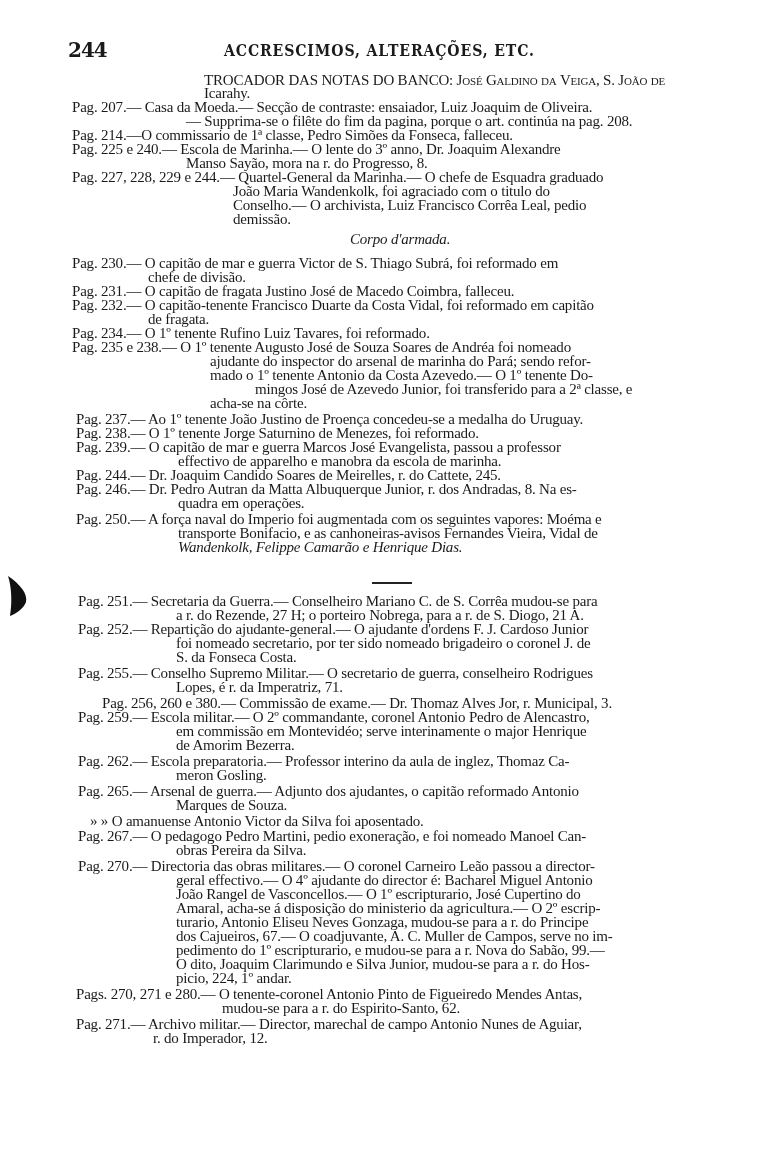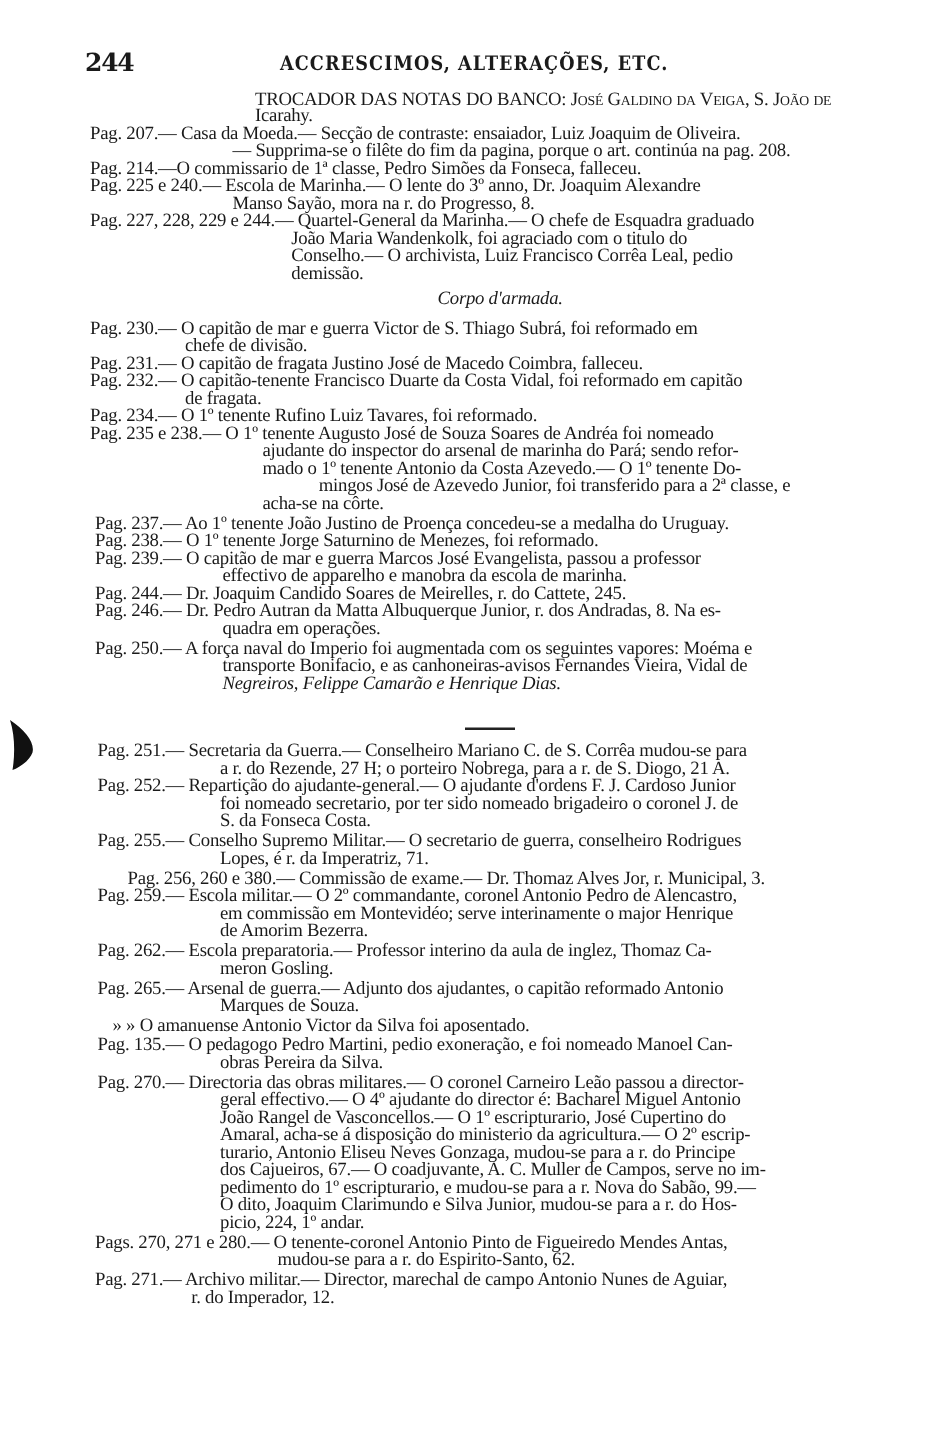--- a/index.html
+++ b/index.html
@@ -55,41 +55,41 @@
     <div class="line" style="left:210px;top:395px;">acha-se na côrte.</div>
     <div class="line" style="left:76px;top:411px;">Pag. 237.— Ao 1º tenente João Justino de Proença concedeu-se a medalha do Uruguay.</div>
     <div class="line" style="left:76px;top:425px;">Pag. 238.— O 1º tenente Jorge Saturnino de Menezes, foi reformado.</div>
     <div class="line" style="left:76px;top:439px;">Pag. 239.— O capitão de mar e guerra Marcos José Evangelista, passou a professor</div>
     <div class="line" style="left:178px;top:453px;">effectivo de apparelho e manobra da escola de marinha.</div>
     <div class="line" style="left:76px;top:467px;">Pag. 244.— Dr. Joaquim Candido Soares de Meirelles, r. do Cattete, 245.</div>
     <div class="line" style="left:76px;top:481px;">Pag. 246.— Dr. Pedro Autran da Matta Albuquerque Junior, r. dos Andradas, 8. Na es-</div>
     <div class="line" style="left:178px;top:495px;">quadra em operações.</div>
     <div class="line" style="left:76px;top:511px;">Pag. 250.— A força naval do Imperio foi augmentada com os seguintes vapores: Moéma e</div>
     <div class="line" style="left:178px;top:525px;">transporte Bonifacio, e as canhoneiras-avisos Fernandes Vieira, Vidal de</div>
-    <div class="line it" style="left:178px;top:539px;">Negreiros, Felippe Camarão e Henrique Dias.</div>
+    <div class="line it" style="left:178px;top:539px;">Wandenkolk, Felippe Camarão e Henrique Dias.</div>
 
     <div class="rule"></div>
 
     <div class="line" style="left:78px;top:593px;">Pag. 251.— Secretaria da Guerra.— Conselheiro Mariano C. de S. Corrêa mudou-se para</div>
     <div class="line" style="left:176px;top:607px;">a r. do Rezende, 27 H; o porteiro Nobrega, para a r. de S. Diogo, 21 A.</div>
     <div class="line" style="left:78px;top:621px;">Pag. 252.— Repartição do ajudante-general.— O ajudante d'ordens F. J. Cardoso Junior</div>
     <div class="line" style="left:176px;top:635px;">foi nomeado secretario, por ter sido nomeado brigadeiro o coronel J. de</div>
     <div class="line" style="left:176px;top:649px;">S. da Fonseca Costa.</div>
     <div class="line" style="left:78px;top:665px;">Pag. 255.— Conselho Supremo Militar.— O secretario de guerra, conselheiro Rodrigues</div>
     <div class="line" style="left:176px;top:679px;">Lopes, é r. da Imperatriz, 71.</div>
     <div class="line" style="left:78px;top:695px;margin-left:24px;">Pag. 256, 260 e 380.— Commissão de exame.— Dr. Thomaz Alves Jor, r. Municipal, 3.</div>
     <div class="line" style="left:78px;top:709px;">Pag. 259.— Escola militar.— O 2º commandante, coronel Antonio Pedro de Alencastro,</div>
     <div class="line" style="left:176px;top:723px;">em commissão em Montevidéo; serve interinamente o major Henrique</div>
     <div class="line" style="left:176px;top:737px;">de Amorim Bezerra.</div>
     <div class="line" style="left:78px;top:753px;">Pag. 262.— Escola preparatoria.— Professor interino da aula de inglez, Thomaz Ca-</div>
     <div class="line" style="left:176px;top:767px;">meron Gosling.</div>
     <div class="line" style="left:78px;top:783px;">Pag. 265.— Arsenal de guerra.— Adjunto dos ajudantes, o capitão reformado Antonio</div>
     <div class="line" style="left:176px;top:797px;">Marques de Souza.</div>
     <div class="line" style="left:90px;top:813px;">»   »   O amanuense Antonio Victor da Silva foi aposentado.</div>
-    <div class="line" style="left:78px;top:828px;">Pag. 135.— O pedagogo Pedro Martini, pedio exoneração, e foi nomeado Manoel Can-</div>
+    <div class="line" style="left:78px;top:828px;">Pag. 267.— O pedagogo Pedro Martini, pedio exoneração, e foi nomeado Manoel Can-</div>
     <div class="line" style="left:176px;top:842px;">obras Pereira da Silva.</div>
     <div class="line" style="left:78px;top:858px;">Pag. 270.— Directoria das obras militares.— O coronel Carneiro Leão passou a director-</div>
     <div class="line" style="left:176px;top:872px;">geral effectivo.— O 4º ajudante do director é: Bacharel Miguel Antonio</div>
     <div class="line" style="left:176px;top:886px;">João Rangel de Vasconcellos.— O 1º escripturario, José Cupertino do</div>
     <div class="line" style="left:176px;top:900px;">Amaral, acha-se á disposição do ministerio da agricultura.— O 2º escrip-</div>
     <div class="line" style="left:176px;top:914px;">turario, Antonio Eliseu Neves Gonzaga, mudou-se para a r. do Principe</div>
     <div class="line" style="left:176px;top:928px;">dos Cajueiros, 67.— O coadjuvante, A. C. Muller de Campos, serve no im-</div>
     <div class="line" style="left:176px;top:942px;">pedimento do 1º escripturario, e mudou-se para a r. Nova do Sabão, 99.—</div>
     <div class="line" style="left:176px;top:956px;">O dito, Joaquim Clarimundo e Silva Junior, mudou-se para a r. do Hos-</div>
     <div class="line" style="left:176px;top:970px;">picio, 224, 1º andar.</div>

